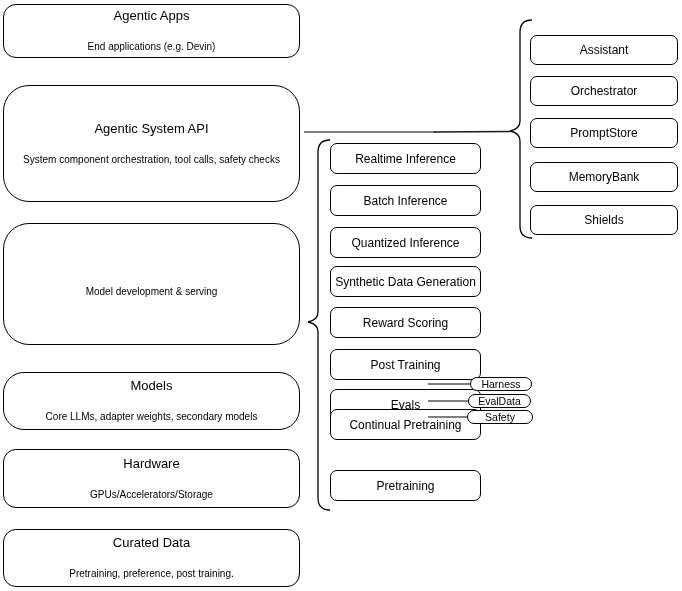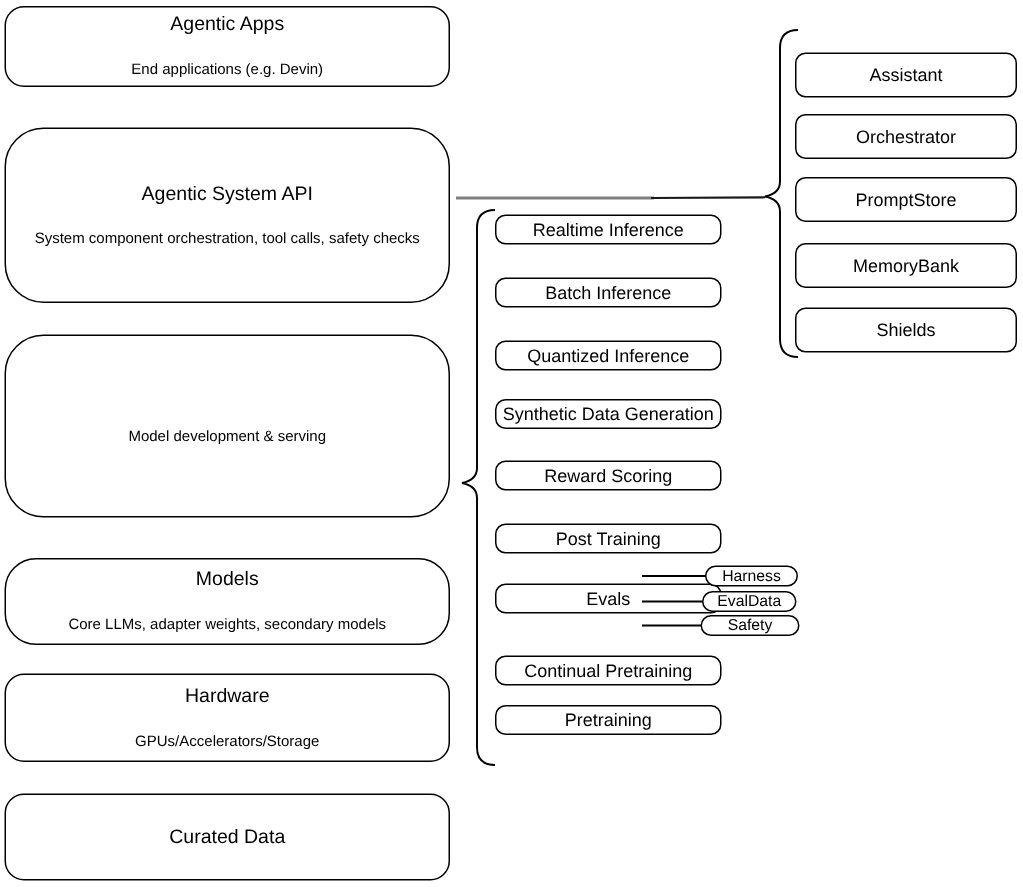--- a/index.html
+++ b/index.html
@@ -4,21 +4,21 @@
 <style>
   html,body{margin:0;padding:0;background:#ffffff;}
   body{width:682px;height:591px;position:relative;overflow:hidden;
        font-family:"Liberation Sans", sans-serif;color:#000;}
   .node{position:absolute;background:#fff;border:1.3px solid #000;
         display:flex;flex-direction:column;align-items:center;justify-content:center;
         text-align:center;box-sizing:border-box;z-index:1;}
   .left-node{left:3px;width:297px;}
   .r-sm{border-radius:13px;}
   .r-lg{border-radius:26px;}
-  .mid-node{left:330px;width:151px;height:20px;border-radius:7px;z-index:1;}
+  .mid-node{left:330px;width:151px;height:31px;border-radius:7px;z-index:1;}
   .right-node{left:530px;width:148px;height:30px;border-radius:7px;}
   .node-title{font-size:13px;line-height:16px;}
   .node-sub{font-size:10px;line-height:14px;margin-top:16px;}
   .leaf-label{font-size:12px;}
   .pill{position:absolute;background:#fff;border:1.1px solid #000;border-radius:8px;
         display:flex;align-items:center;justify-content:center;
         font-size:10.5px;box-sizing:border-box;z-index:3;}
   svg.wires{position:absolute;left:0;top:0;z-index:2;pointer-events:none;}
 </style>
 </head>
@@ -43,20 +43,21 @@
   <div class="node-sub">Core LLMs, adapter weights, secondary models</div>
 </div>
 
 <div class="node left-node r-sm" style="top:449px;height:59px;">
   <div class="node-title">Hardware</div>
   <div class="node-sub">GPUs/Accelerators/Storage</div>
 </div>
 
 <div class="node left-node r-sm" style="top:529px;height:58px;">
   <div class="node-title">Curated Data</div>
+  <div class="node-sub">Pretraining, preference, post training.</div>
 </div>
 
 <div class="node mid-node" style="top:143px;">
   <div class="leaf-label">Realtime Inference</div>
 </div>
 <div class="node mid-node" style="top:185px;">
   <div class="leaf-label">Batch Inference</div>
 </div>
 <div class="node mid-node" style="top:227px;">
   <div class="leaf-label">Quantized Inference</div>
@@ -66,21 +67,21 @@
 </div>
 <div class="node mid-node" style="top:307px;">
   <div class="leaf-label">Reward Scoring</div>
 </div>
 <div class="node mid-node" style="top:349px;">
   <div class="leaf-label">Post Training</div>
 </div>
 <div class="node mid-node" style="top:389px;">
   <div class="leaf-label">Evals</div>
 </div>
-<div class="node mid-node" style="top:409px;margin-top:28px;">
+<div class="node mid-node" style="top:409px;">
   <div class="leaf-label">Continual Pretraining</div>
 </div>
 <div class="node mid-node" style="top:470px;">
   <div class="leaf-label">Pretraining</div>
 </div>
 
 <svg class="wires" width="682" height="591" viewBox="0 0 682 591">
 
   <line x1="304" y1="132" x2="436" y2="132" stroke="#808080" stroke-width="1.9"></line>
   <line x1="434" y1="132" x2="510" y2="131.5" stroke="#1a1a1a" stroke-width="1.5"></line>

